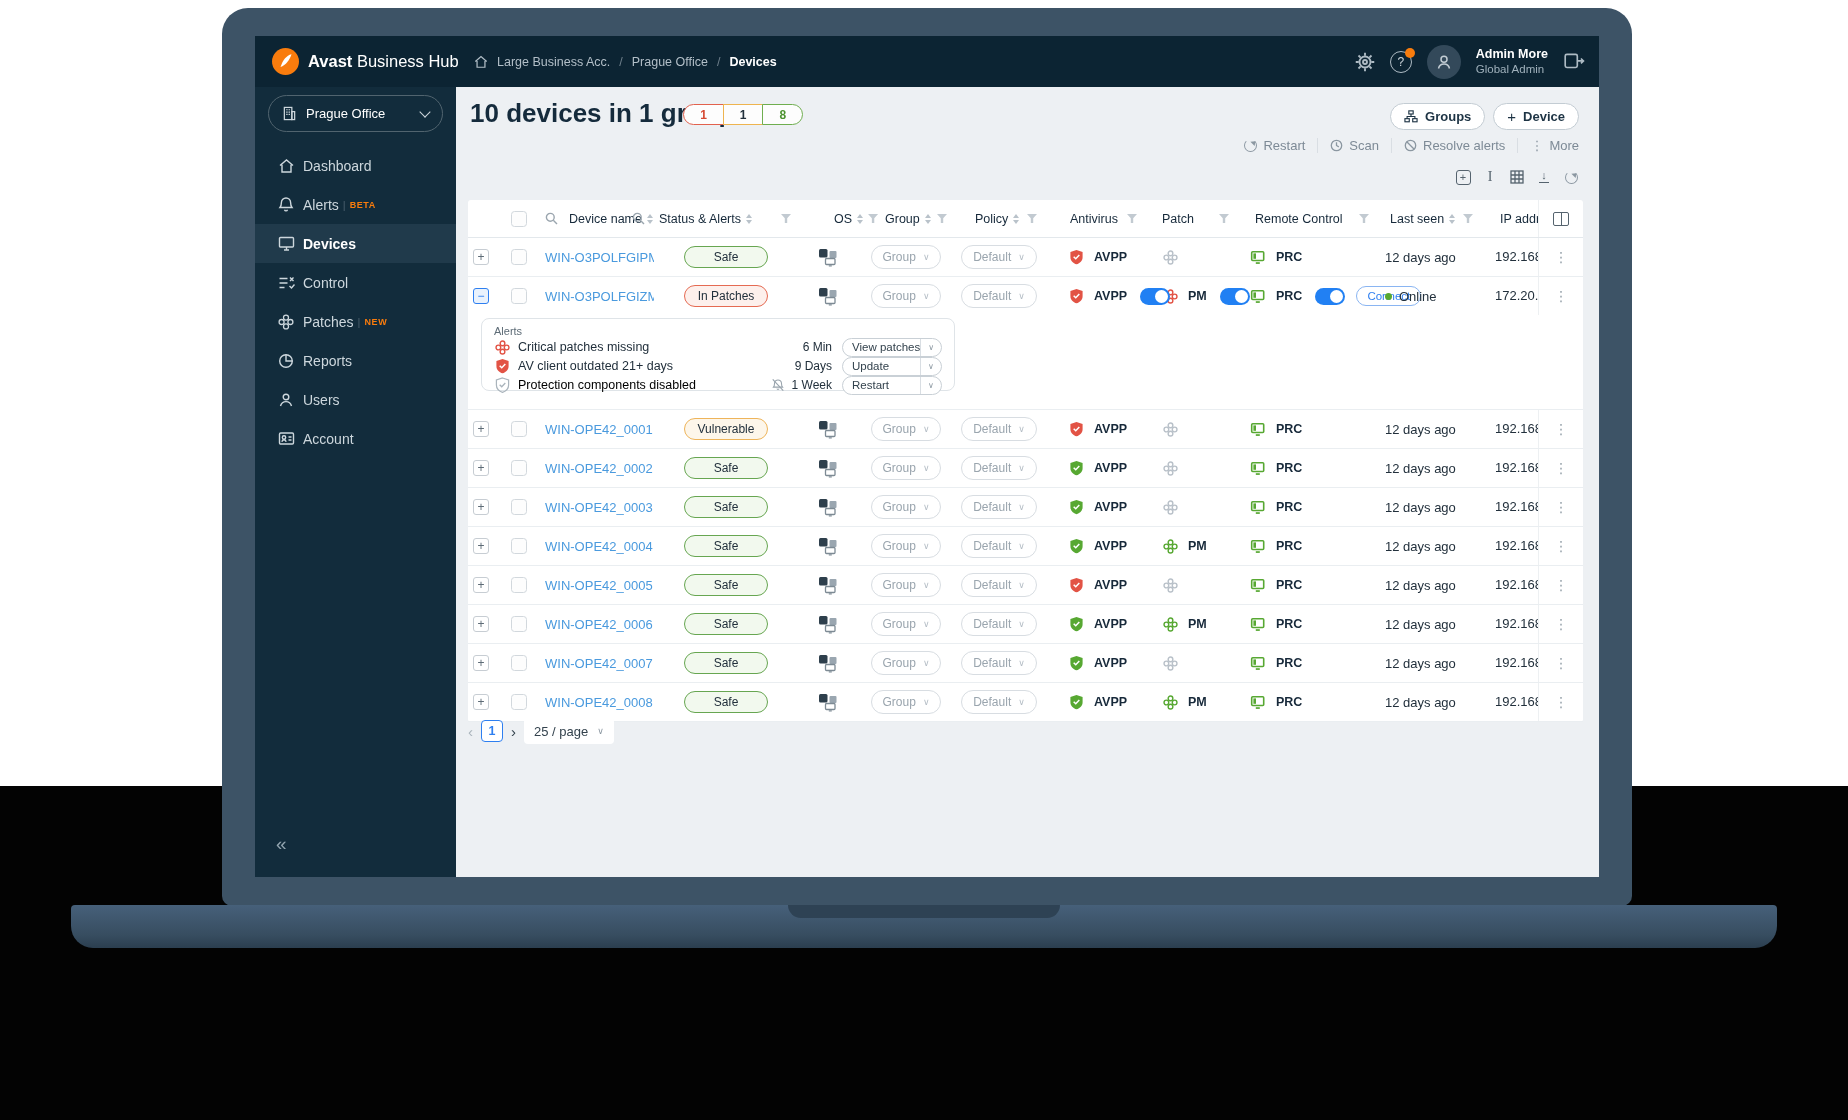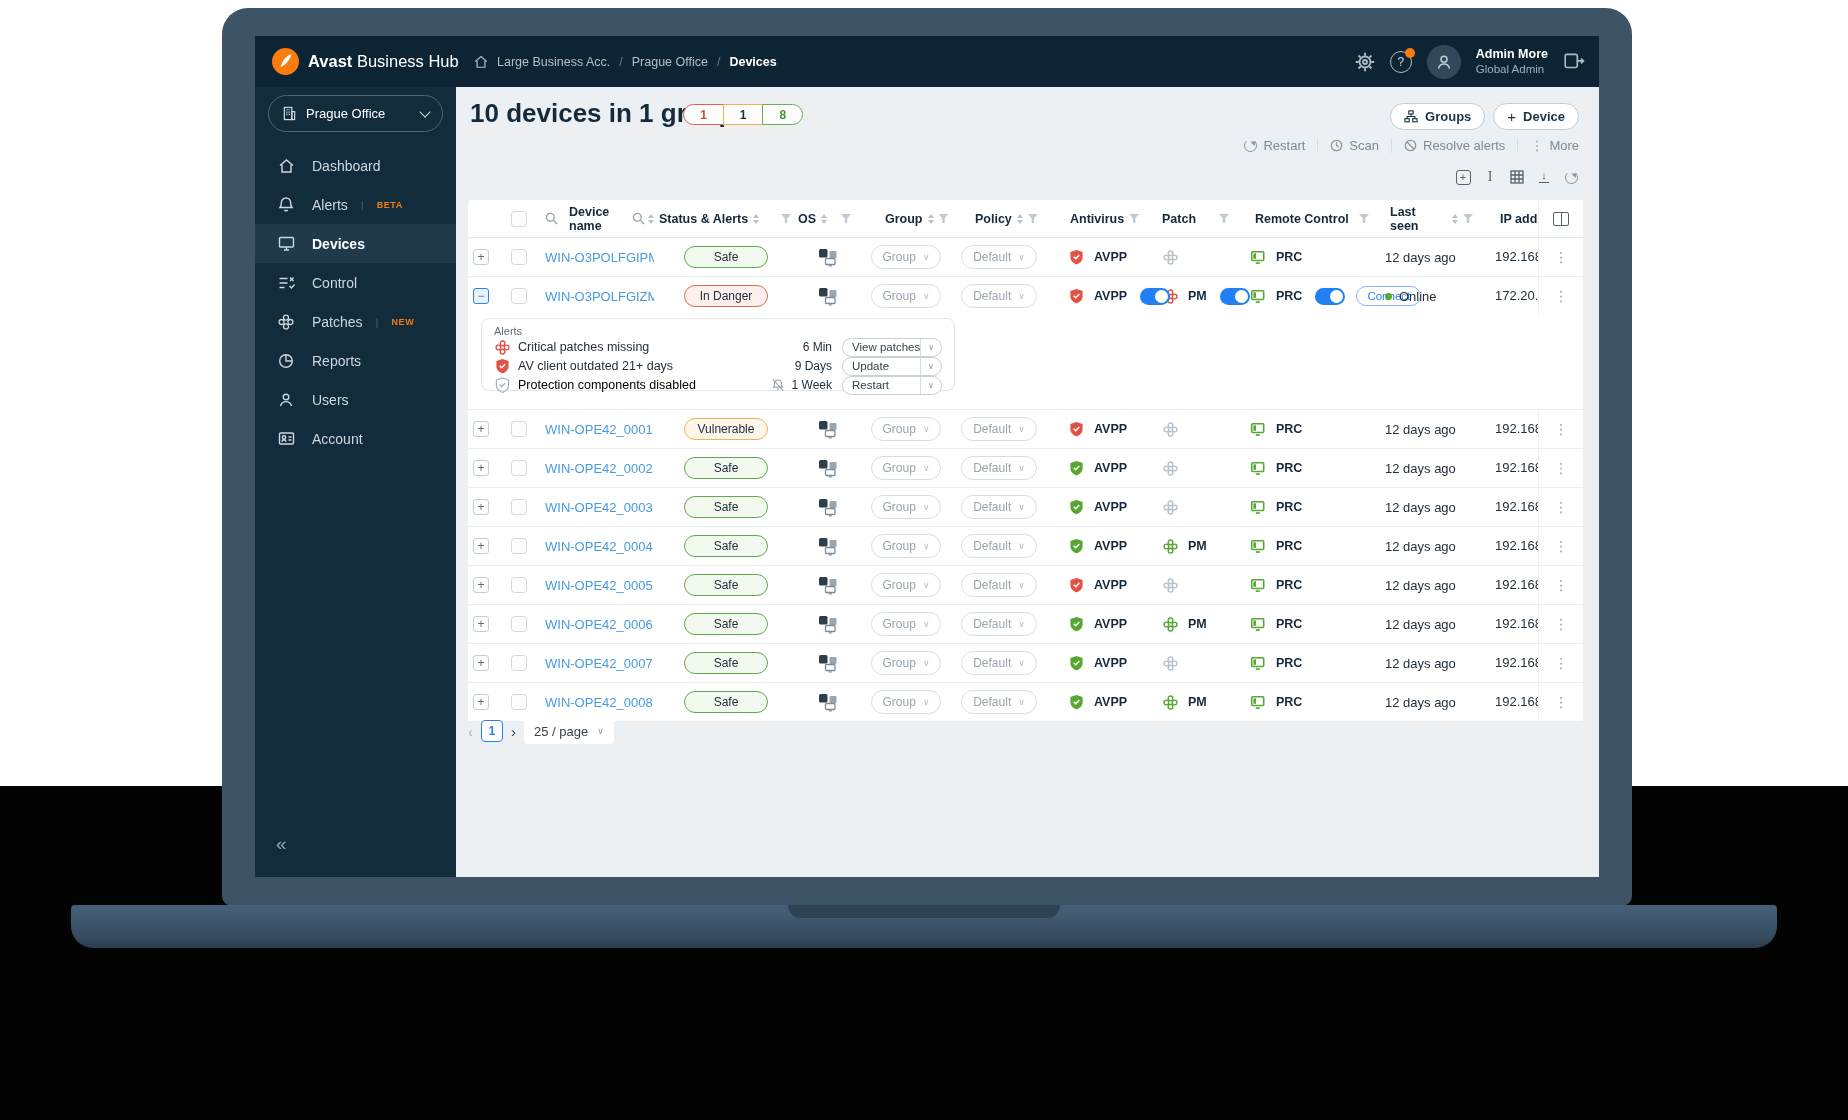--- a/index.html
+++ b/index.html
@@ -25,21 +25,21 @@
   .avatar{width:34px;height:34px;border-radius:50%;background:#33495a;display:flex;align-items:center;justify-content:center;}
   .user-meta{line-height:1.25;}
   .user-name{color:#fff;font-size:12.5px;font-weight:bold;}
   .user-role{color:#9fb0bb;font-size:11.5px;}
   
   .app-body{flex:1;display:flex;min-height:0;}
   .sidebar{width:201px;flex:none;background:#122c3c;display:flex;flex-direction:column;padding-top:8px;box-sizing:border-box;}
   .org{margin:0 13px;height:37px;border:1px solid #51646f;border-radius:19px;display:flex;align-items:center;gap:9px;padding:0 13px;color:#fff;font-size:13px;box-sizing:border-box;}
   .chev{width:7px;height:7px;border-right:1.6px solid #cfd8de;border-bottom:1.6px solid #cfd8de;transform:rotate(45deg);margin-left:auto;margin-top:-3px;}
   .nav{margin-top:14px;display:flex;flex-direction:column;}
-  .side-item{height:39px;display:flex;align-items:center;gap:17px;padding-left:22px;color:#cdd7dd;font-size:14px;cursor:default;}
+  .side-item{height:39px;display:flex;align-items:center;gap:8px;padding-left:22px;color:#cdd7dd;font-size:14px;cursor:default;}
   .side-item .ic{width:18px;display:flex;justify-content:center;flex:none;}
   .side-item.active{background:#203a4b;color:#fff;font-weight:bold;}
   .side-sep{color:#4a5f6d;font-size:11px;margin:0 -4px;}
   .side-badge{color:#f97c0d;font-size:9px;font-weight:bold;letter-spacing:.6px;}
   .collapse{margin-top:auto;padding:0 0 22px 21px;color:#93a5b0;font-size:19px;}
   
   .main{flex:1;position:relative;background:#edf0f3;min-width:0;}
   .page-title{position:absolute;left:14px;top:11px;font-size:26px;font-weight:bold;color:#152b3c;}
   .counts{position:absolute;left:227px;top:17px;display:flex;}
   .count-seg{width:41px;height:21px;border:1.4px solid;display:flex;align-items:center;justify-content:center;font-size:12px;font-weight:bold;background:#fdfdfd;box-sizing:border-box;}
@@ -56,21 +56,21 @@
   .refresh-ic{width:11px;height:11px;border:1.5px solid #8b97a1;border-radius:50%;border-top-color:transparent;position:relative;}
   .refresh-ic::after{content:"";position:absolute;right:-2px;top:-2px;border:3px solid transparent;border-bottom:4px solid #8b97a1;transform:rotate(45deg);}
   .tools-row{position:absolute;top:82px;right:20px;display:flex;gap:11px;align-items:center;color:#55636e;}
   .tool{width:16px;height:16px;display:flex;align-items:center;justify-content:center;font-size:13px;}
   .tool-plus{width:13px;height:13px;border:1.4px solid #55636e;border-radius:3px;font-size:11px;display:flex;align-items:center;justify-content:center;color:#55636e;}
   .tool-dl{display:flex;flex-direction:column;align-items:center;}
   .tool-dl .arr{font-size:11px;line-height:9px;}
   .tool-dl .tray{width:10px;border-bottom:1.6px solid #55636e;height:2px;}
   
   .tbl{position:absolute;left:12px;top:113px;width:1115px;background:#fff;border-radius:3px;--cols:34px 34px 118px 144px 60px 96px 90px 100px 92px 140px 104px 58px;}
-  .thead{display:grid;grid-template-columns:var(--cols) 45px;height:37px;align-items:center;border-bottom:1px solid #e3e8ec;font-size:12.5px;font-weight:bold;color:#16293a;}
+  .thead{display:grid;grid-template-columns:var(--cols) 45px;height:37px;align-items:center;border-bottom:1px solid #e3e8ec;font-size:12.5px;font-weight:normal;color:#16293a;}
   .th{display:flex;align-items:center;gap:5px;height:100%;}
   .tr{display:grid;grid-template-columns:var(--cols) 45px;height:38px;align-items:center;border-bottom:1px solid #eaeef1;font-size:13px;color:#22303c;}
   .tr.no-border{border-bottom:none;}
   .cell{display:flex;align-items:center;height:100%;}
   .c-center{justify-content:center;}
   .sort{display:inline-flex;flex-direction:column;gap:2px;}
   .sort i{width:0;height:0;border-left:3.5px solid transparent;border-right:3.5px solid transparent;}
   .sort .up{border-bottom:4px solid #b9c2ca;}
   .sort .dn{border-top:4px solid #b9c2ca;}
   .funnel{margin-left:auto;margin-right:7px;width:10px;height:9px;background:#c2cad1;clip-path:polygon(0 0,100% 0,62% 48%,62% 100%,38% 100%,38% 48%);flex:none;}
@@ -373,21 +373,21 @@
                       <path d="M8.3 8.3 12 12"></path>
                     </svg>
                   </span>
                   <span>Status &amp; Alerts</span>
                   <span class="sort">
                     <i class="up"></i>
                     <i class="dn"></i>
                   </span>
                   <span class="funnel"></span>
                 </div>
-                <div class="th" style="justify-content: space-between;">
+                <div class="th" style="justify-content: space-between; margin-left: 36px;">
                   <span>OS</span>
                   <span class="sort">
                     <i class="up"></i>
                     <i class="dn"></i>
                   </span>
                   <span class="funnel"></span>
                 </div>
                 <div class="th" style="justify-content: flex-start; padding-left: 27px;">
                   <span>Group</span>
                   <span class="sort">
@@ -513,21 +513,21 @@
                   <div class="cell">
                     <span class="expander minus">−</span>
                   </div>
                   <div class="cell">
                     <span class="cb"></span>
                   </div>
                   <div class="cell">
                     <a class="dev-link">WIN-O3POLFGIZMA</a>
                   </div>
                   <div class="cell c-center">
-                    <span class="badge danger">In Danger</span>
+                    <span class="badge danger">In Patches</span>
                   </div>
                   <div class="cell c-center">
                     <span style="display: flex;">
                       <svg width="21" height="19" viewBox="0 0 21 19">
                         <rect x="1" y="1" width="8.5" height="8.5" rx="1.5" fill="#2e3f4c"></rect>
                         <rect x="11.5" y="3" width="7" height="7" rx="1" fill="#9aa6b0"></rect>
                         <rect x="7.5" y="10.5" width="9.5" height="6" rx="1" fill="#fff" stroke="#7d8a94" stroke-width="1.3"></rect>
                         <rect x="10.8" y="17.3" width="3" height="1.2" fill="#7d8a94"></rect>
                       </svg>
                     </span>

